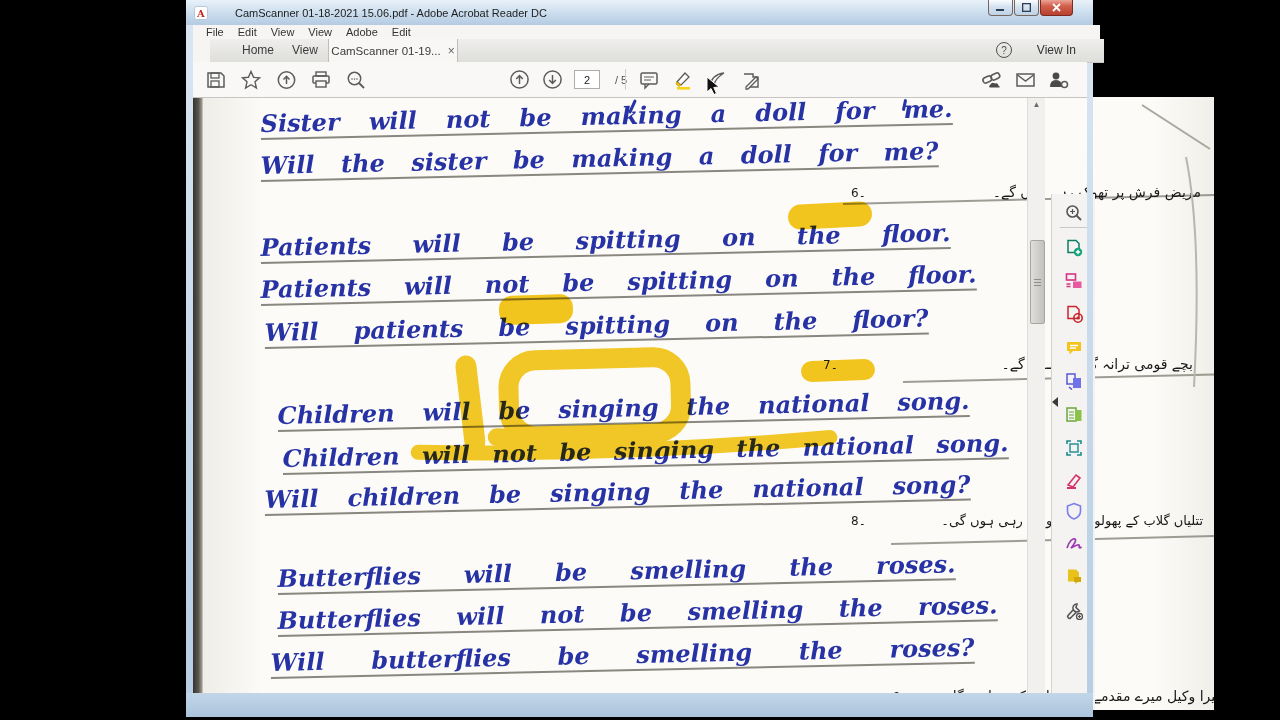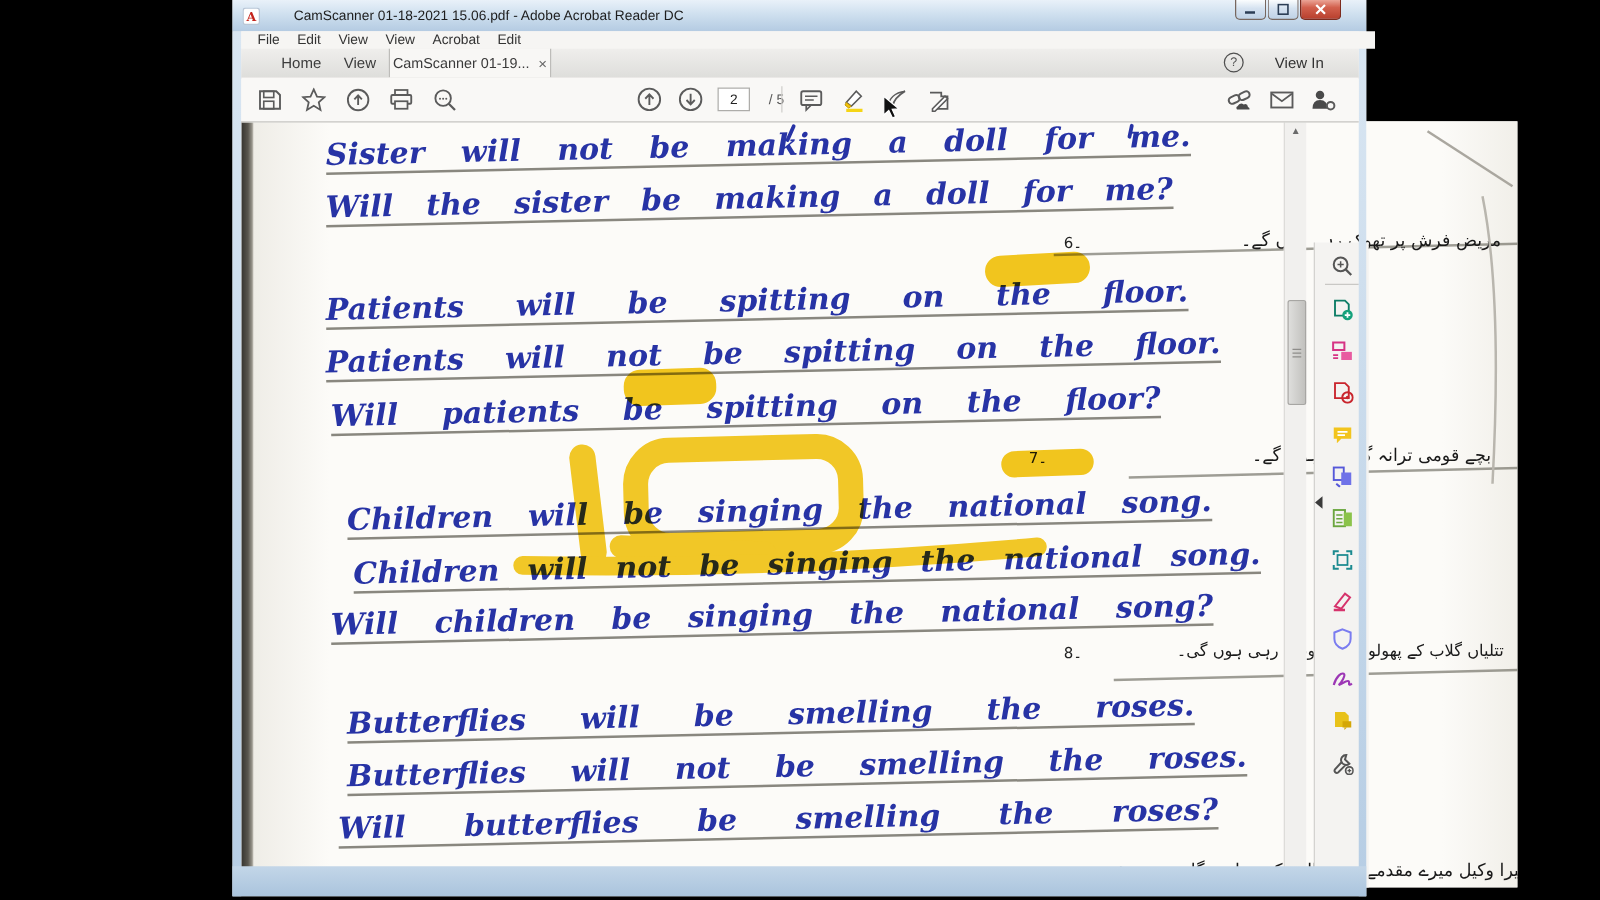--- a/index.html
+++ b/index.html
@@ -20,21 +20,21 @@
   .wbtn{width:23px;height:15px;border:1px solid #77675f;border-top:none;border-radius:0 0 4px 4px;
     display:flex;align-items:center;justify-content:center;font-size:9px;color:#23334a;
     background:linear-gradient(#fbfdfe,#d5e2f0 45%,#bfd2e6);margin-left:1px;cursor:default;}
   .wbtn.close{width:31px;background:linear-gradient(#eba496,#d2604d 40%,#b8402e);border-color:#7c2b1e;color:#fff;font-weight:bold;}
   .wbtn svg{display:block;}
   
   .menubar{position:absolute;left:7px;top:25px;width:894px;height:14px;background:#f6f5f3;
     display:flex;align-items:center;gap:14px;padding-left:13px;z-index:6;}
   .menu-item{font-size:11px;color:#333;}
   
-  .tabbar{position:absolute;left:7px;top:39px;width:894px;height:23px;
+  .tabbar{position:absolute;left:24px;top:39px;width:894px;height:23px;
     background:linear-gradient(#efeeec,#dededb);border-bottom:1px solid #c9c8c5;z-index:6;}
   .tab-link{position:absolute;top:4px;font-size:12px;color:#3c3c3c;}
   .doc-tab{position:absolute;left:118px;top:0;width:128px;height:23px;background:#f8f7f5;
     border-left:1px solid #bdbcb9;border-right:1px solid #bdbcb9;display:flex;align-items:center;
     justify-content:center;gap:7px;font-size:11.5px;color:#3a3a3a;}
   .tab-close{color:#666;font-size:12px;}
   .help-circ{position:absolute;right:92px;top:3px;width:14px;height:14px;border:1.3px solid #4f4f4f;
     border-radius:50%;font-size:10px;color:#4f4f4f;display:flex;align-items:center;justify-content:center;}
   .signin{position:absolute;right:28px;top:4px;font-size:12px;color:#323232;}
   
@@ -113,21 +113,21 @@
             </svg>
           </span>
       </div>
     </div>
 
     <div class="menubar" id="menubar">
         <span class="menu-item">File</span>
         <span class="menu-item">Edit</span>
         <span class="menu-item">View</span>
         <span class="menu-item">View</span>
-        <span class="menu-item">Acrobat</span>
+        <span class="menu-item">Adobe</span>
         <span class="menu-item">Edit</span>
       </div>
 
     <div class="tabbar">
       <span class="tab-link" style="left:32px">Home</span>
       <span class="tab-link" style="left:82px">View</span>
       <div class="doc-tab">
         <span>CamScanner 01-19...</span>
         <span class="tab-close">×</span>
       </div>

